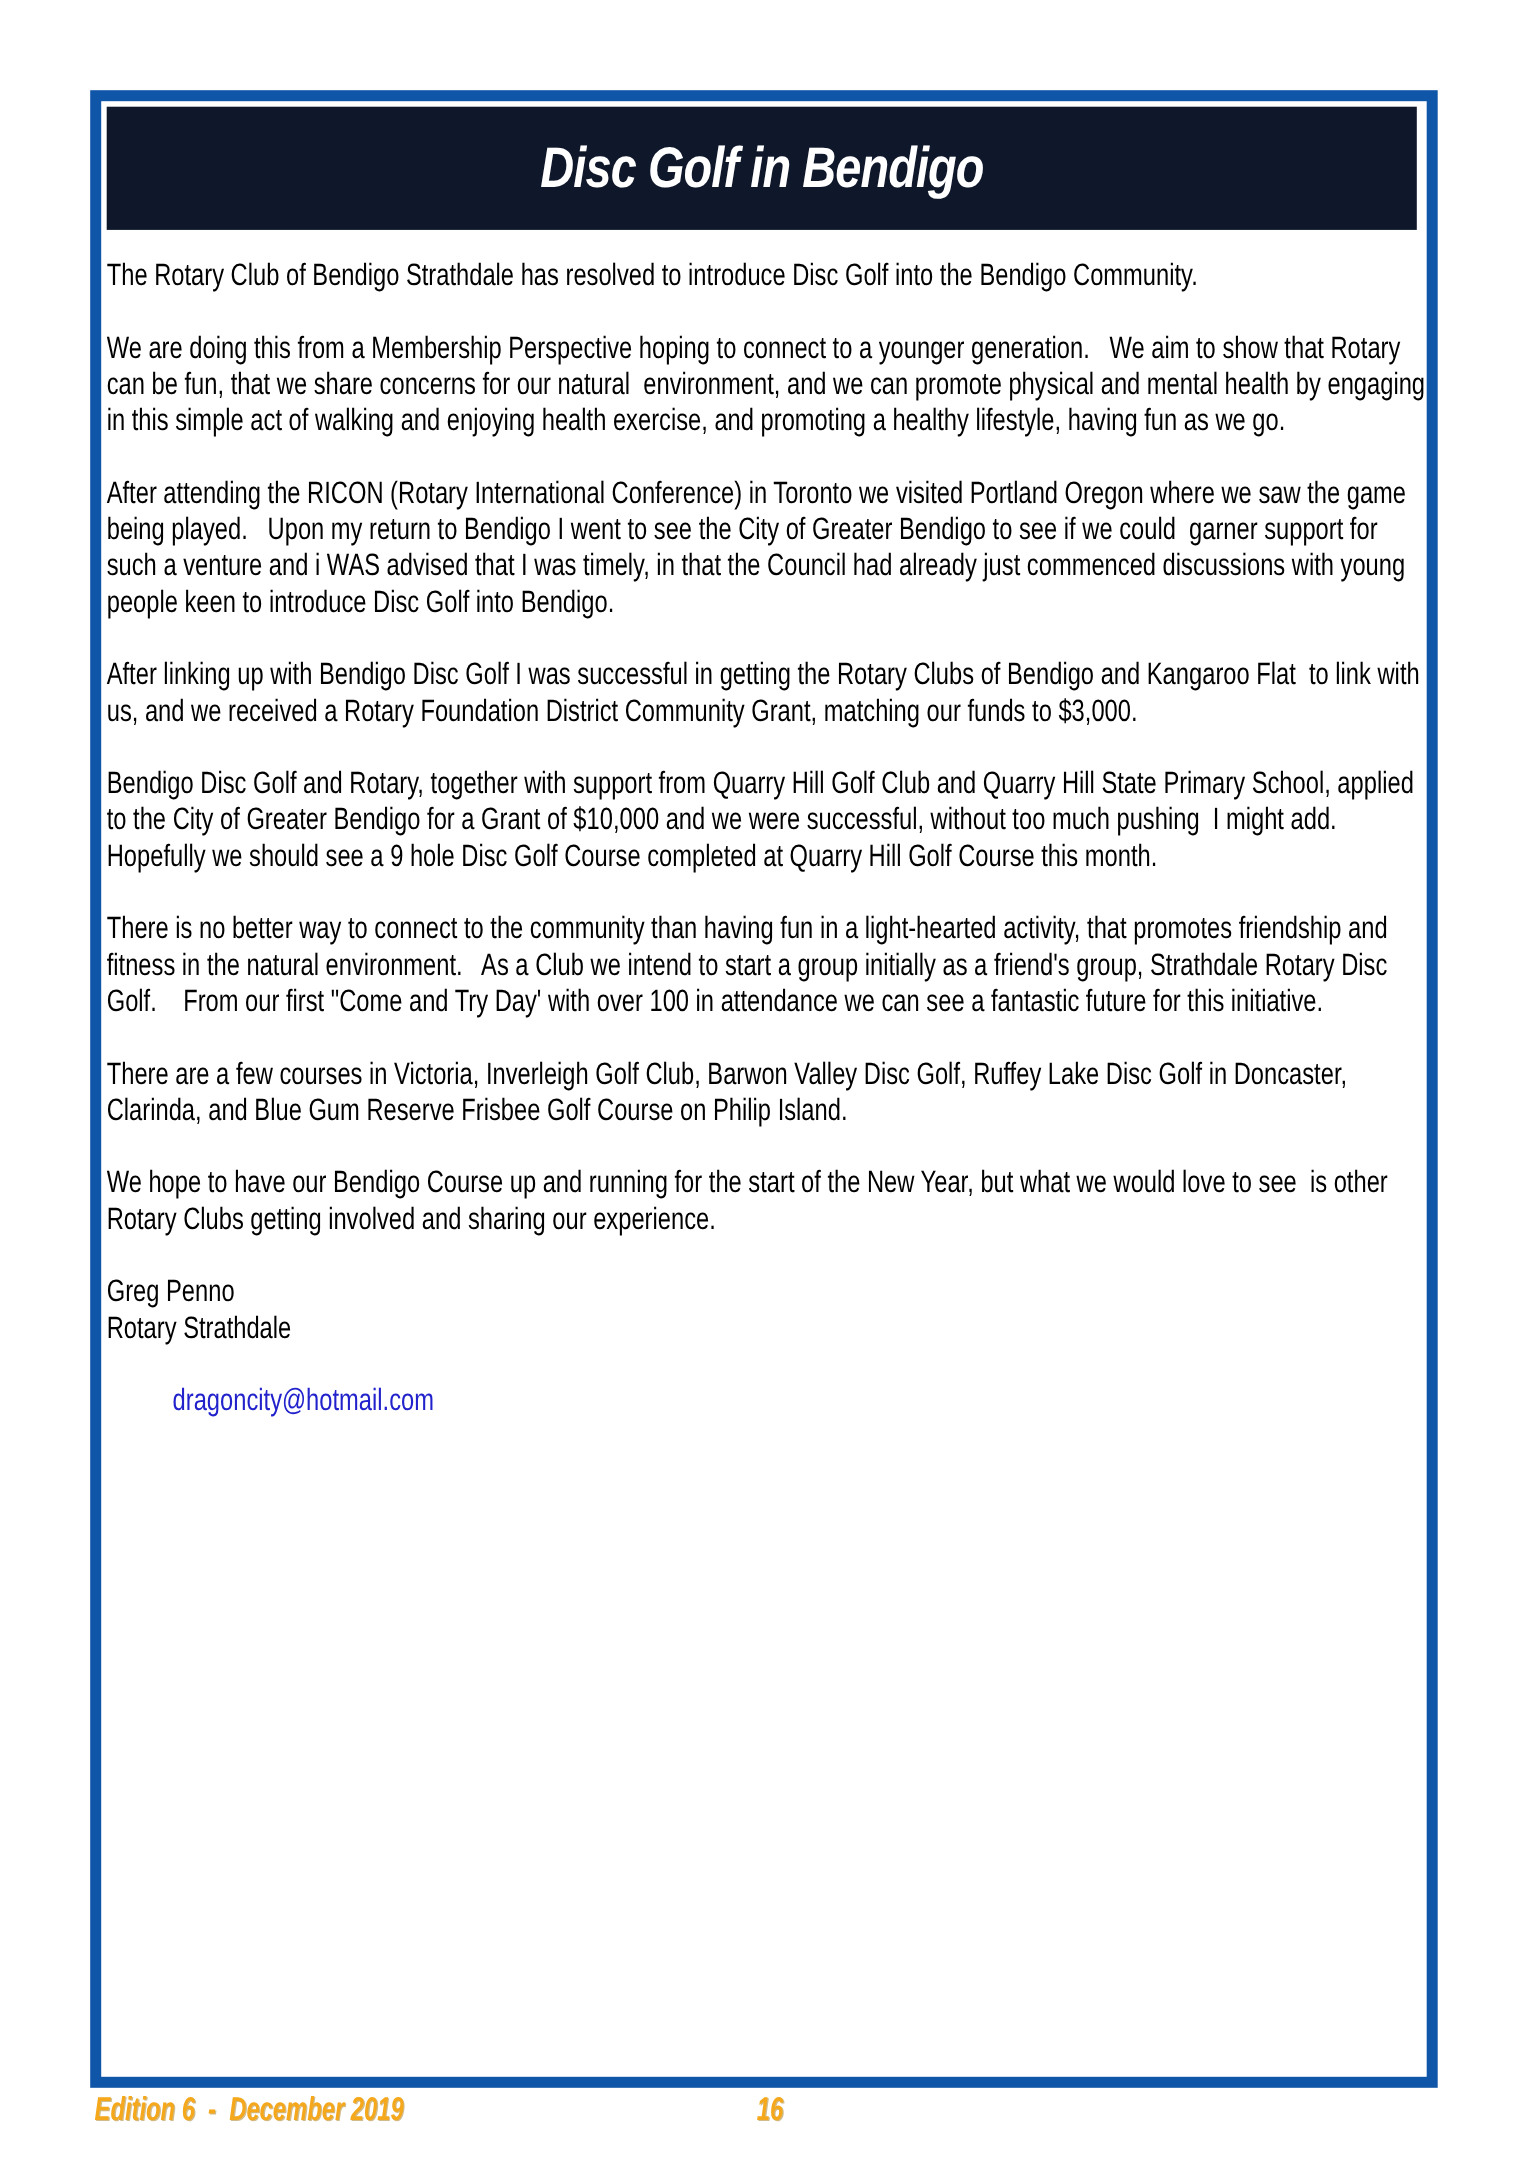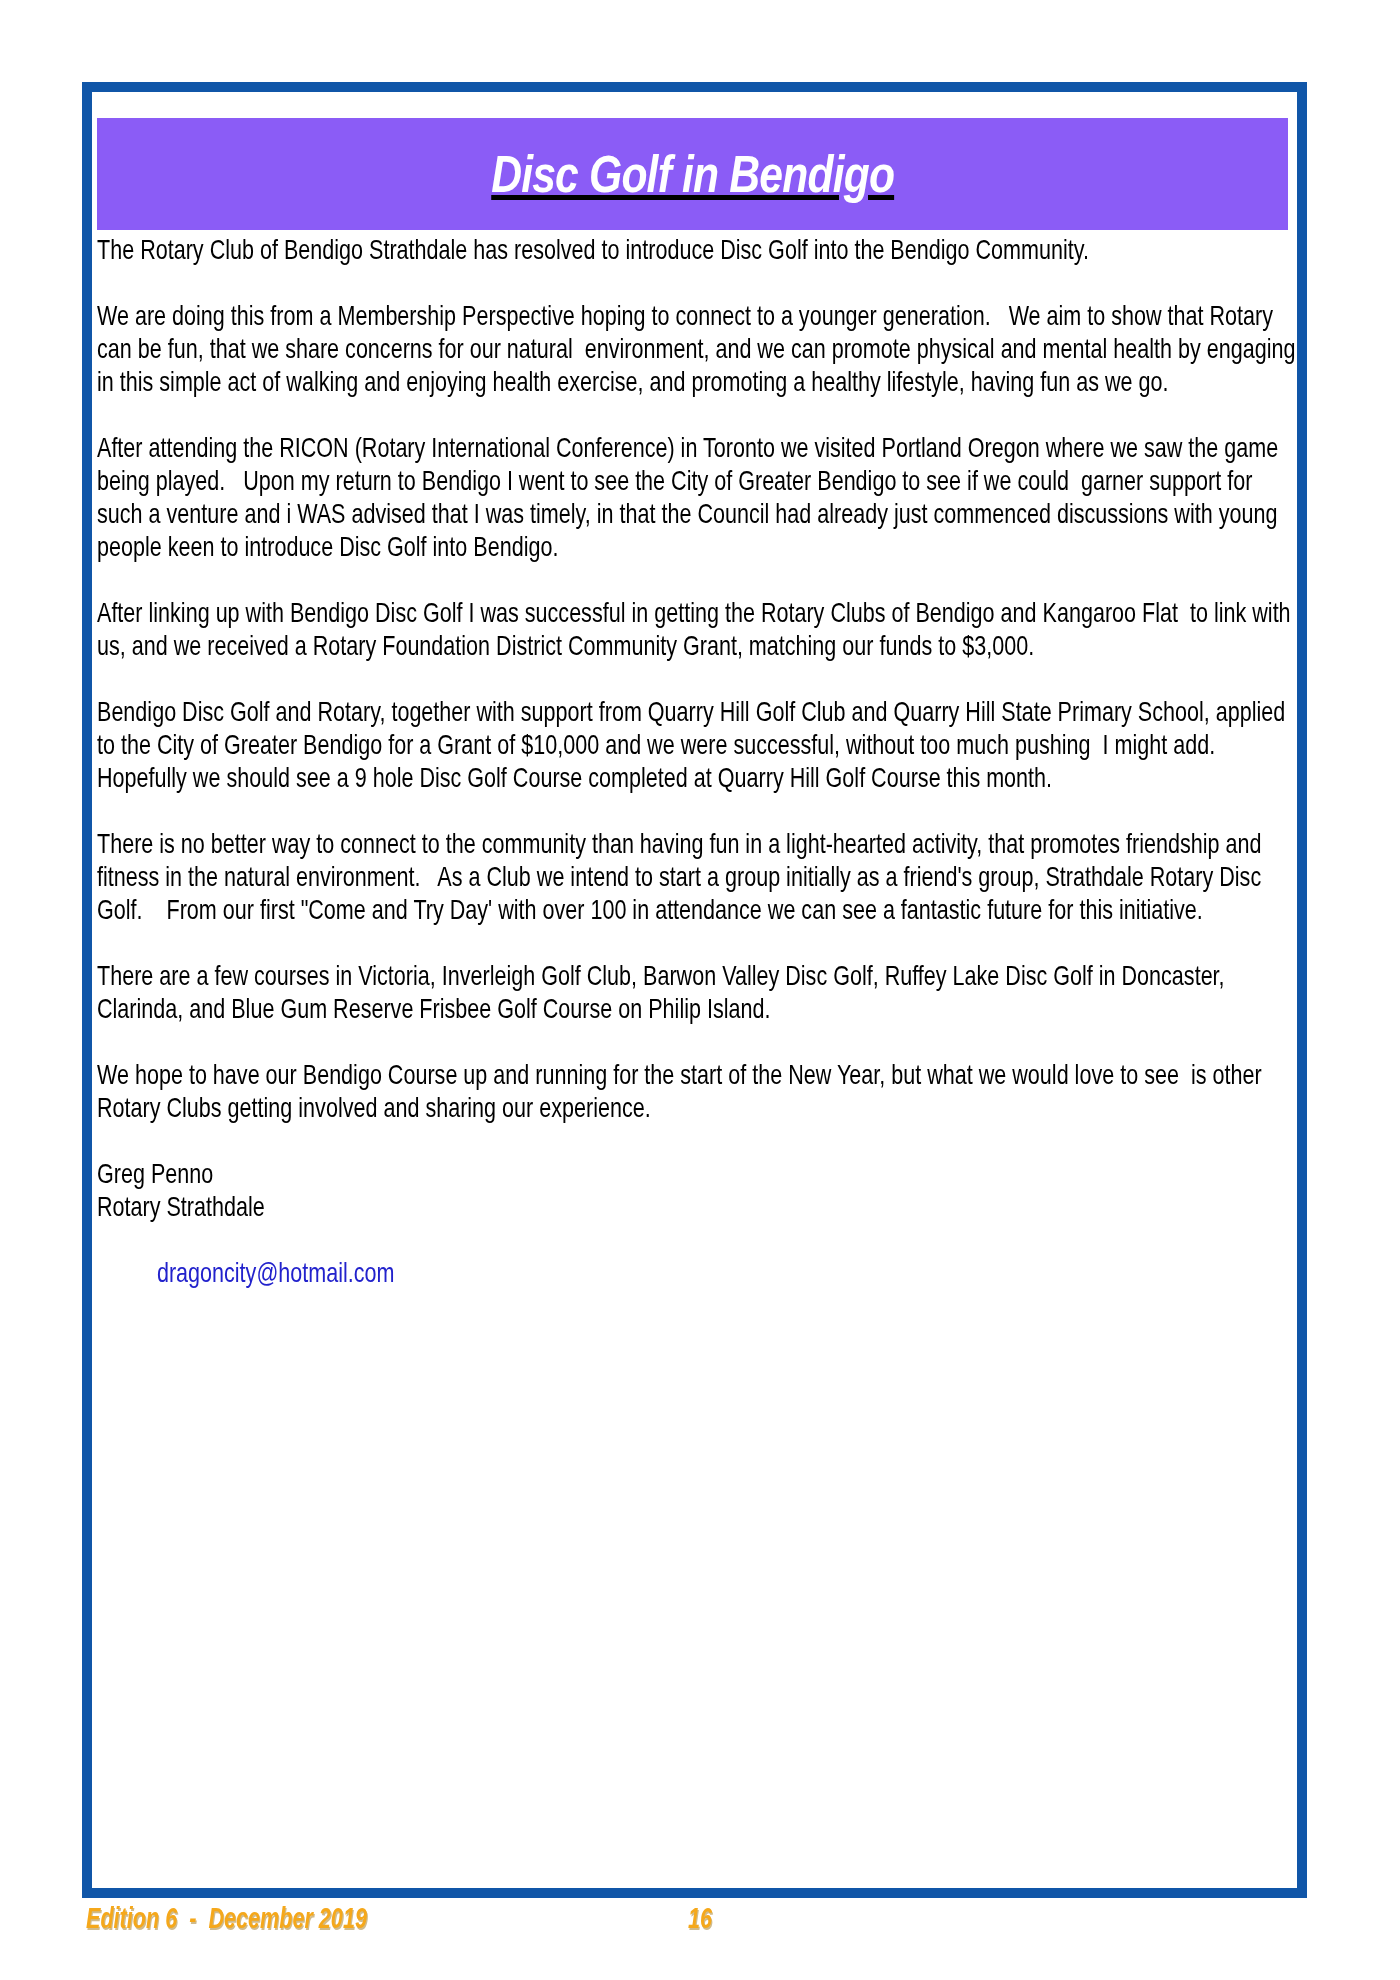--- a/index.html
+++ b/index.html
@@ -23,28 +23,27 @@
     width: 1225px;
     height: 1816px;
     border: 10px solid #1056A8;
     box-sizing: border-box;
     background: #ffffff;
   }
   
   .banner {
     position: absolute;
     left: 5px;
-    top: 26px;
+    top: 5px;
     width: 1191px;
     height: 112px;
-    background: #8b5cf6;
+    background: #0f172a;
     display: flex;
     align-items: center;
     justify-content: center;
-    text-decoration: underline;
   }
   .banner .title {
     color: #ffffff;
     font-size: 52px;
     font-weight: bold;
     font-style: italic;
     letter-spacing: -1px;
     transform: scaleX(0.82);
     transform-origin: center center;
     white-space: nowrap;

